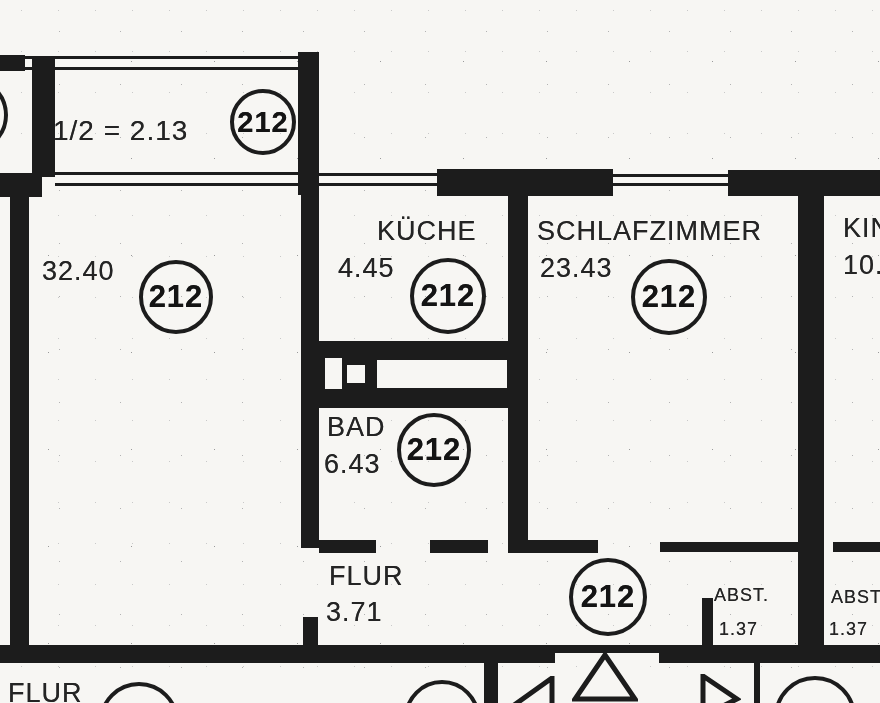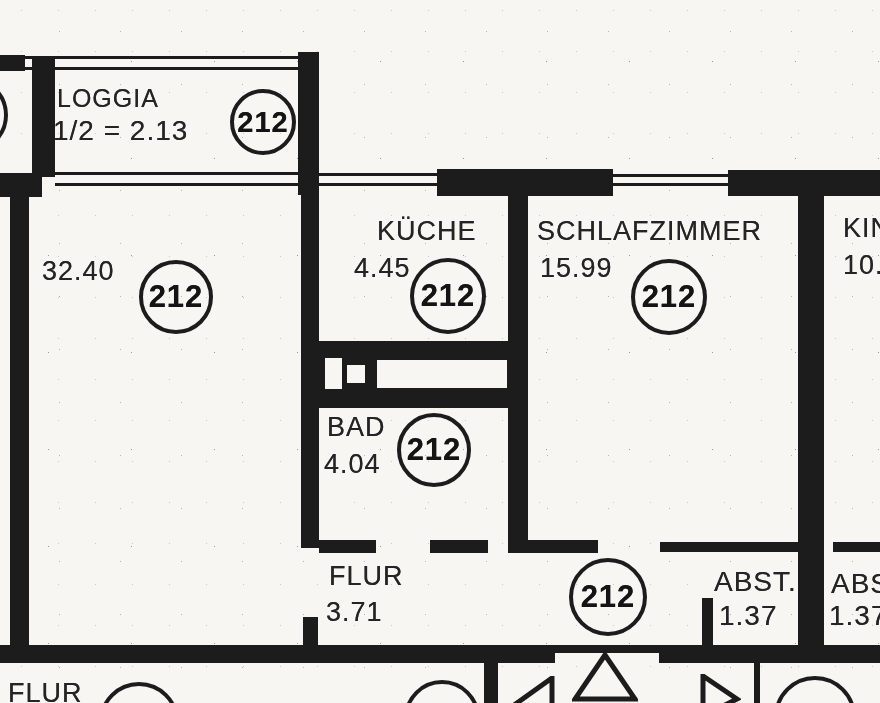--- a/index.html
+++ b/index.html
@@ -16,21 +16,21 @@
     background-position:7px 13px,29px 5px,3px 31px;
     font-family:"Liberation Sans","DejaVu Sans",sans-serif;
     color:#242424;
   }
   .wall{position:absolute;background:#1c1c1c;}
   .cut{position:absolute;background:#f7f6f3;}
   .rail{position:absolute;border-top:3px solid #1c1c1c;border-bottom:3px solid #1c1c1c;box-sizing:border-box;}
   .txt{position:absolute;white-space:nowrap;line-height:1;letter-spacing:1px;text-shadow:0 0 0.6px #555;}
   .name{font-size:27px;}
   .area{font-size:27px;}
-  .small{font-size:28px;}
+  .small{font-size:18px;margin-top:18px;}
   .badge{
     position:absolute;border:4px solid #1c1c1c;border-radius:50%;
     display:flex;align-items:center;justify-content:center;
     font-weight:bold;font-size:31px;color:#141414;box-sizing:border-box;
     letter-spacing:1px;text-shadow:0 0 0.6px #444;
   }
   svg{position:absolute;}
 </style>
 </head>
 <body>
@@ -76,40 +76,39 @@
   <svg width="66" height="53" style="left:572px;top:650px;">
     <polygon points="33,5 3,49 63,49" fill="#f7f6f3" stroke="#1c1c1c" stroke-width="5"></polygon>
   </svg>
   <svg width="50" height="44" style="left:506px;top:676px;">
     <polygon points="46,2 46,40 4,32" fill="none" stroke="#1c1c1c" stroke-width="5"></polygon>
   </svg>
   <svg width="42" height="46" style="left:699px;top:674px;">
     <polygon points="4,2 4,42 38,25" fill="none" stroke="#1c1c1c" stroke-width="5"></polygon>
   </svg>
 
-  <div class="txt name" style="left:57px;top:86px;font-size:25px;">LOGGIA</div>
   <div class="txt area" style="left:53px;top:117px;font-size:28px;">1/2 = 2.13</div>
   <div class="badge" style="left:230px;top:89px;width:66px;height:66px;font-size:29px;">212</div>
 
   <div class="txt area" style="left:42px;top:258px;">32.40</div>
   <div class="badge" style="left:139px;top:260px;width:74px;height:74px;">212</div>
 
   <div class="txt name" style="left:341px;top:218px;margin-left:36px;">KÜCHE</div>
-  <div class="txt area" style="left:354px;top:255px;">4.45</div>
+  <div class="txt area" style="left:338px;top:255px;">4.45</div>
   <div class="badge" style="left:410px;top:258px;width:76px;height:76px;">212</div>
 
   <div class="txt name" style="left:537px;top:218px;">SCHLAFZIMMER</div>
-  <div class="txt area" style="left:540px;top:255px;">15.99</div>
+  <div class="txt area" style="left:540px;top:255px;">23.43</div>
   <div class="badge" style="left:631px;top:259px;width:76px;height:76px;">212</div>
 
   <div class="txt name" style="left:843px;top:215px;">KIN</div>
   <div class="txt area" style="left:843px;top:252px;">10.</div>
 
   <div class="txt name" style="left:327px;top:414px;">BAD</div>
-  <div class="txt area" style="left:324px;top:451px;">4.04</div>
+  <div class="txt area" style="left:324px;top:451px;">6.43</div>
   <div class="badge" style="left:397px;top:413px;width:74px;height:74px;">212</div>
 
   <div class="txt name" style="left:329px;top:563px;">FLUR</div>
   <div class="txt area" style="left:326px;top:599px;">3.71</div>
   <div class="badge" style="left:569px;top:558px;width:78px;height:78px;">212</div>
 
   <div class="txt small" style="left:714px;top:568px;">ABST.</div>
   <div class="txt small" style="left:719px;top:602px;">1.37</div>
 
   <div class="txt small" style="left:831px;top:570px;">ABST.</div>

